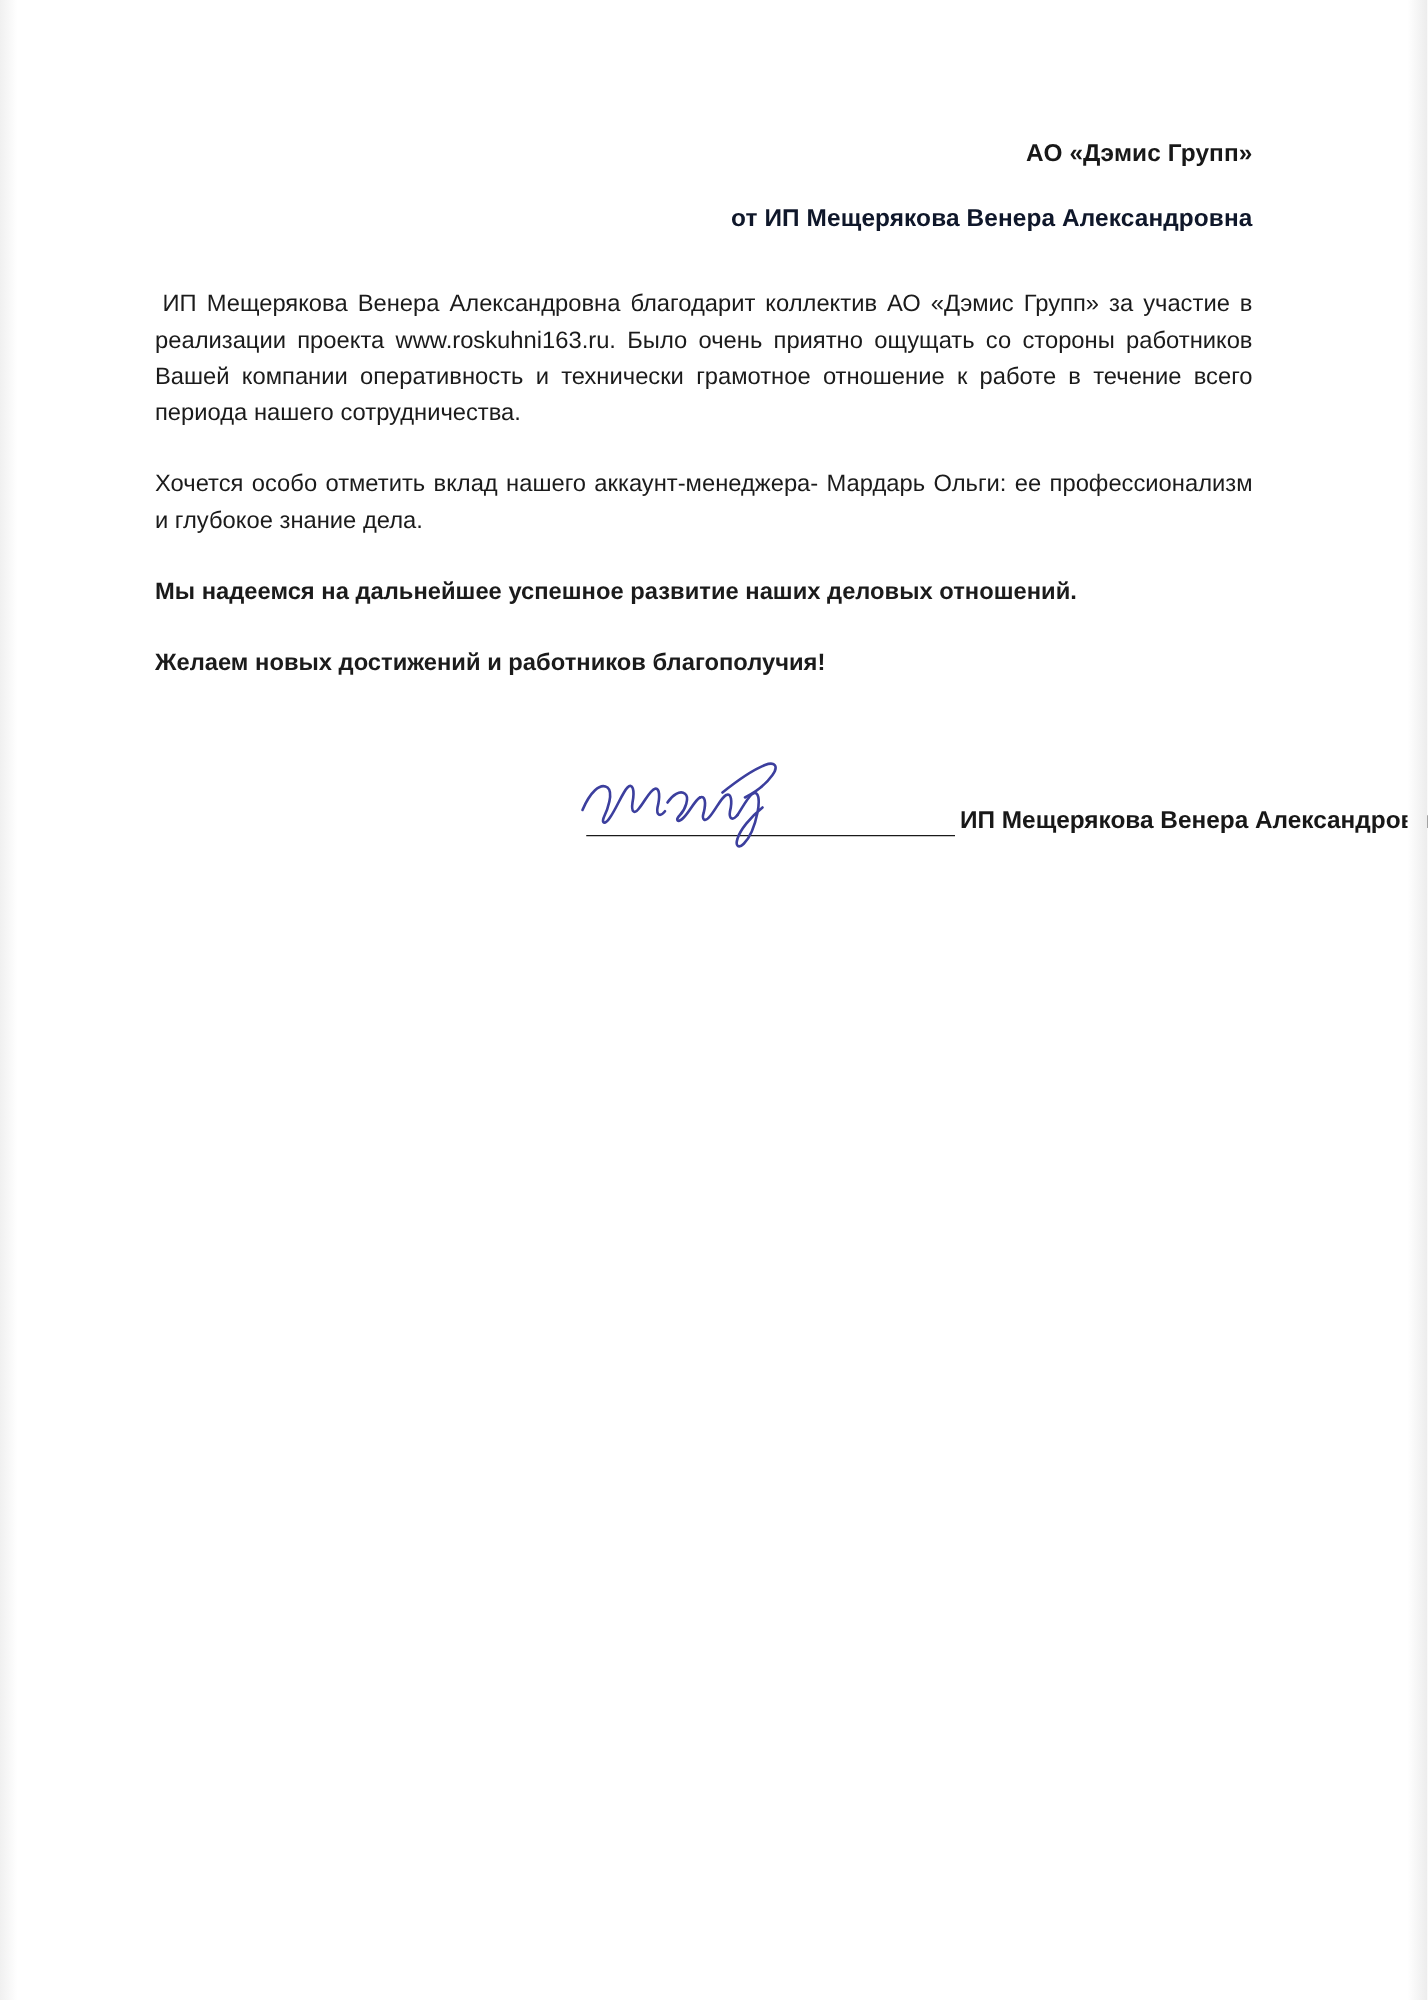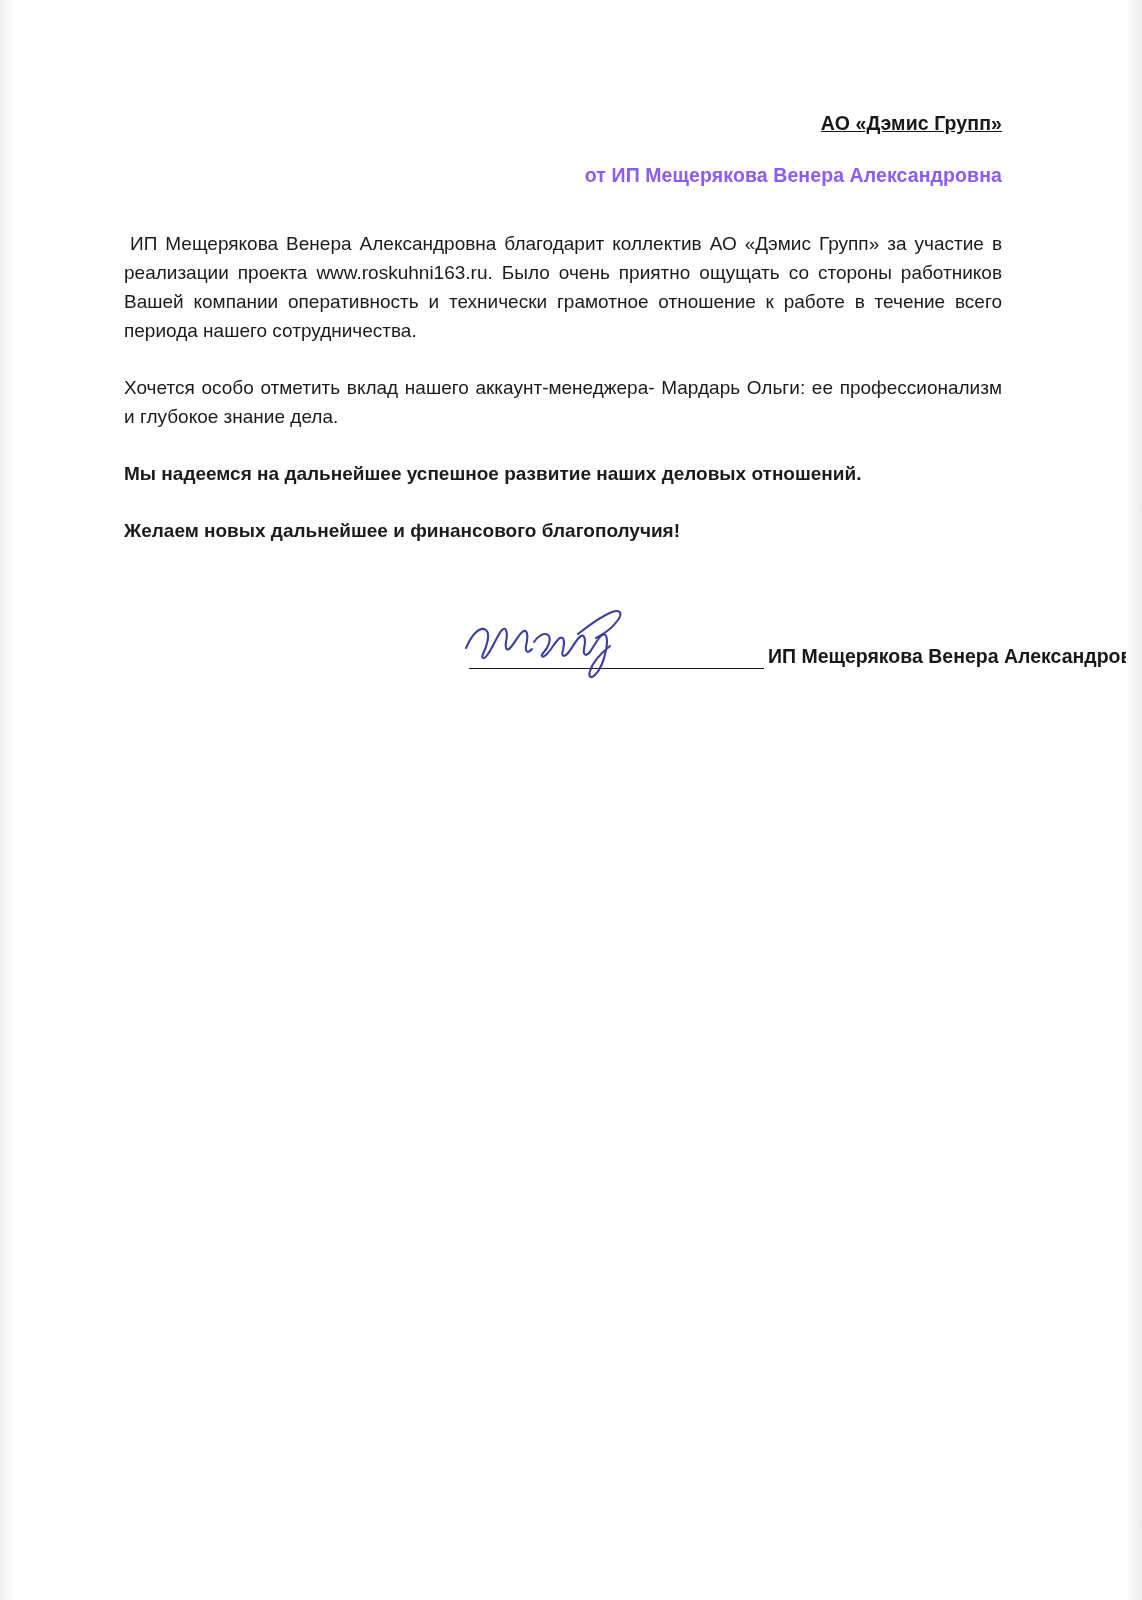--- a/index.html
+++ b/index.html
@@ -45,27 +45,26 @@
     width: 878px;
   }
 
   .addressee {
     text-align: right;
     font-size: 19.5px;
     font-weight: 700;
     color: #181818;
     margin-top: 112px;
     letter-spacing: .1px;
-    text-decoration: underline;
   }
   .sender {
     text-align: right;
     font-size: 19.5px;
     font-weight: 700;
-    color: #8b5cf6;
+    color: #0f172a;
     margin-top: 29px;
     letter-spacing: .1px;
   }
 
   .doc-title {
     text-align: center;
     font-size: 19.5px;
     font-weight: 700;
     color: #181818;
     margin-top: 73px;
@@ -125,21 +124,21 @@
 
     <div class="sender">от  ИП Мещерякова Венера Александровна</div>
 
 
     <p class="para first j2">ИП Мещерякова Венера Александровна благодарит коллектив АО «Дэмис Групп» за участие в реализации проекта  www.roskuhni163.ru. Было очень приятно ощущать со стороны работников Вашей компании оперативность и технически грамотное отношение к работе в течение всего периода нашего сотрудничества.</p>
 
     <p class="para j2">Хочется особо отметить вклад нашего аккаунт-менеджера-  Мардарь Ольги:  ее профессионализм и глубокое знание дела.</p>
 
     <p class="para left">Мы надеемся на дальнейшее успешное развитие наших деловых отношений.</p>
 
-    <p class="para left">Желаем новых дальнейшее и финансового благополучия!</p>
+    <p class="para left">Желаем новых достижений и работников благополучия!</p>
 
     <div class="sign-row">
       <div class="sign-line"></div>
 
       <svg class="sign-mark" viewBox="0 0 270 78">
         <g fill="none" stroke="#3c3f9e" stroke-width="2.1" stroke-linecap="round" stroke-linejoin="round">
           <path d="M6 44 C12 30, 20 22, 26 26 C31 30, 26 44, 23 50 C21 55, 24 56, 28 50 C33 43, 38 30, 42 26 C46 22, 48 28, 46 38 C45 45, 47 48, 51 43 C56 37, 60 28, 64 27 C68 26, 68 34, 66 42 C65 48, 68 50, 72 45"></path>
           <path d="M74 38 C78 32, 84 28, 88 31 C92 34, 88 44, 84 48 C80 52, 82 55, 87 50 C92 45, 96 36, 100 34"></path>
           <path d="M100 34 C104 32, 105 38, 103 46 C101 52, 104 54, 108 49 C113 43, 117 34, 121 32 C125 30, 126 37, 124 45 C123 51, 126 53, 130 48"></path>
           <path d="M130 48 C134 42, 138 34, 142 31 C147 28, 148 36, 146 46 C144 56, 140 66, 135 71 C131 75, 128 73, 130 67 C132 60, 140 50, 150 42"></path>

